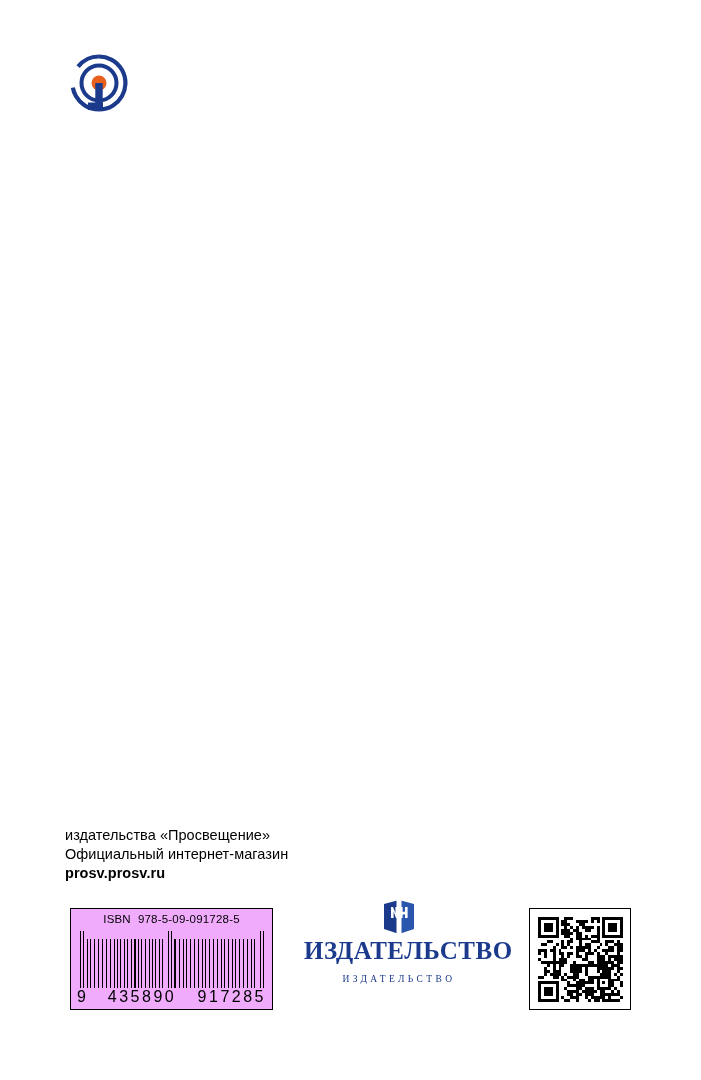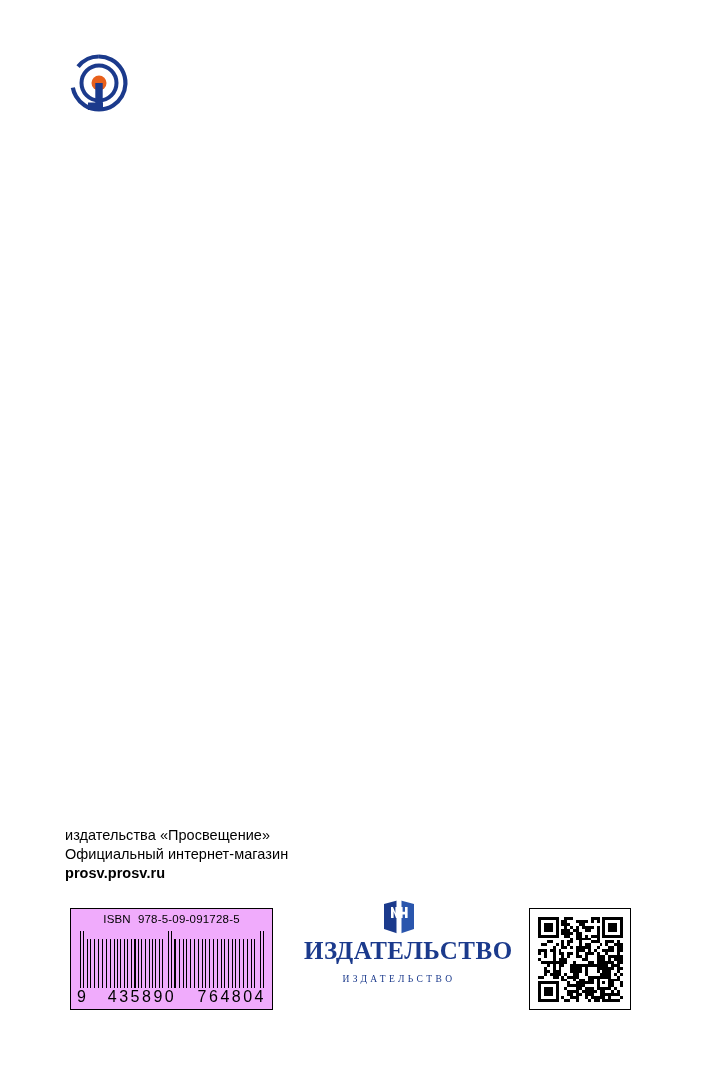--- a/index.html
+++ b/index.html
@@ -276,21 +276,21 @@
         <i style="width: 1px; height: 86%;"></i>
         <i style="width: 2px; background: transparent; height: 100%;"></i>
         <i style="width: 2px; background: transparent; height: 100%;"></i>
         <i style="width: 1.4px; height: 100%;"></i>
         <i style="width: 1.4px; background: transparent; height: 100%;"></i>
         <i style="width: 1.4px; height: 100%;"></i>
       </div>
     <div class="barcode-digits">
         <span>9</span>
         <span style="letter-spacing: 2.5px;">435890</span>
-        <span style="letter-spacing: 2.5px;">764804</span>
+        <span style="letter-spacing: 2.5px;">917285</span>
       </div>
   </div>
 
   <div class="brand">
     <div class="brand-mark">
       <svg width="40" height="38" viewBox="0 0 40 38" xmlns="http://www.w3.org/2000/svg">
         <path d="M5 6 L20 2 L20 36 L5 31 Z" fill="#1b3a8c"></path>
         <path d="M35 6 L20 2 L20 36 L35 31 Z" fill="#2a56ad"></path>
         <rect x="17.5" y="0" width="5" height="38" fill="#ffffff"></rect>
         <path d="M12 9 L12 20 L14.6 20 L14.6 13.5 L17 20 L19 20 L19 9 L16.4 9 L16.4 15 L14 9 Z" fill="#ffffff"></path>

